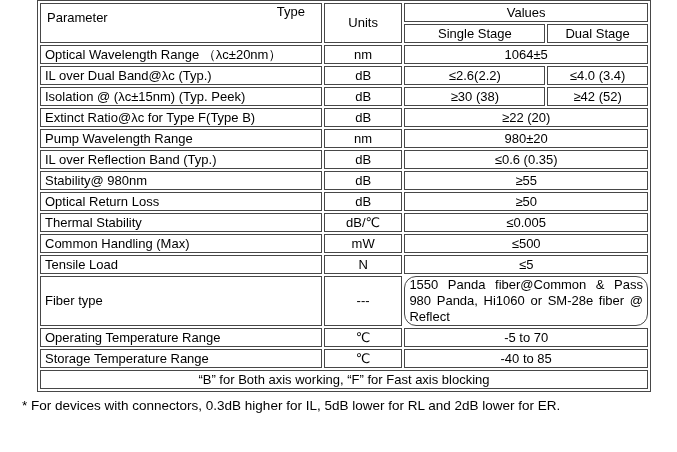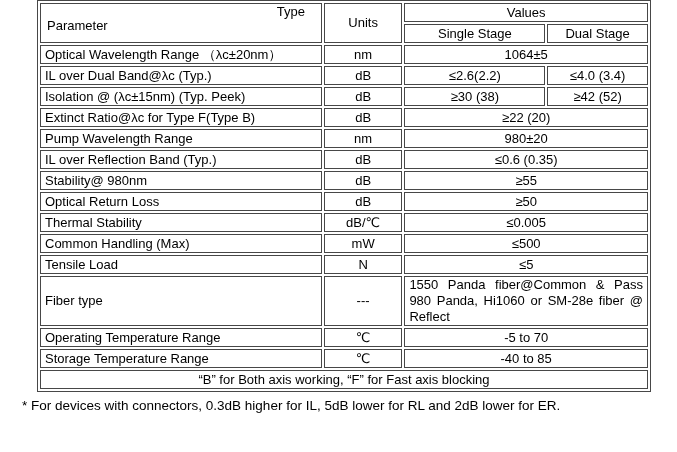--- a/index.html
+++ b/index.html
@@ -32,25 +32,25 @@
     line-height:16px;
     background:#ffffff;
     overflow:hidden;
   }
   td.cyan{background:#c6f0f7;}
   td.center{text-align:center;}
   td.param{text-align:left;padding-left:6px;}
   
   td.corner{position:relative;height:34px;padding:0;}
   .corner-type{position:absolute;top:0;right:16px;text-align:right;}
-  .corner-param{position:absolute;bottom:8px;left:6px;text-align:left;}
+  .corner-param{position:absolute;bottom:16px;left:6px;text-align:left;}
   td.hdr{height:15px;line-height:15px;}
   td.fiber-value{
     text-align:justify;text-align-last:left;
-    padding:1px 5px;line-height:15px;
+    padding:1px 5px;line-height:15px;border-radius:12px;
   }
   td.footer-cell{height:20px;line-height:19px;}
   .notes{
     margin:6px 0 0 22px;
     font-size:13.5px;
     line-height:16.5px;
   }
 </style>
 </head>
 <body>

